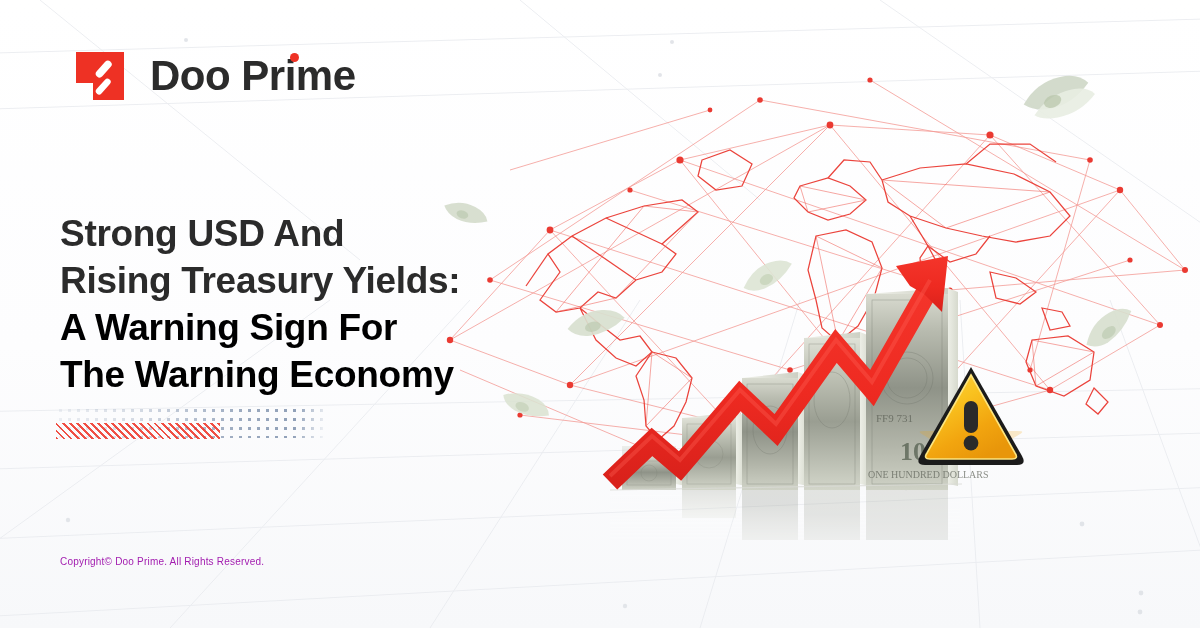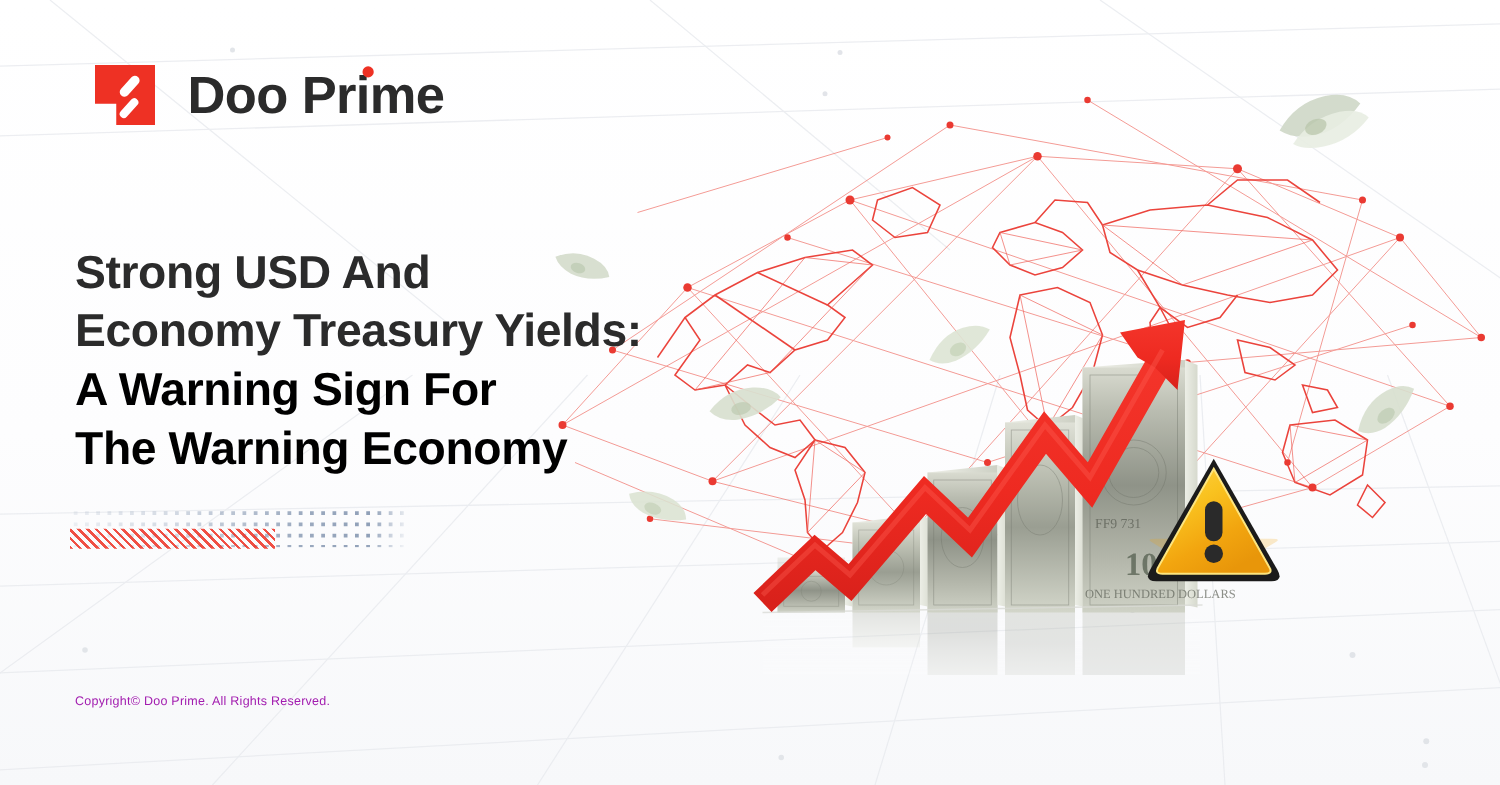--- a/index.html
+++ b/index.html
@@ -28,21 +28,21 @@
     color:#2b2b2b; line-height:1; white-space:nowrap;
     position:relative; font-family:"Liberation Sans", sans-serif;
   }
   .logo-word .idot {
     position:absolute; width:9px; height:9px; border-radius:50%;
     background:#ee3124; left:140px; top:-2px;
   }
 
   
   .headline {
-    position:absolute; left:60px; top:194px; z-index:6;
+    position:absolute; left:60px; top:210px; z-index:6;
     font-size:37px; font-weight:700; line-height:47px;
     letter-spacing:-0.3px; white-space:nowrap;
   }
   .headline .l-dark { color:#2b2b2b; display:block; }
   .headline .l-red  { color:#000000; display:block; }
   .deco-dots {
     position:absolute; left:56px; top:406px;
     width:270px; height:32px;
     background-image:radial-gradient(#8a9bb4 1.6px, transparent 1.7px);
     background-size:9px 9px;
@@ -404,21 +404,21 @@
       <rect x="24" y="25" width="6.5" height="19" rx="3.2" fill="#ffffff" transform="rotate(42 27.2 34.5)"></rect>
     </svg>
     <div class="logo-word">
       <span>Doo Prime</span>
       <span class="idot"></span>
     </div>
   </div>
 
   <div class="headline">
     <span class="l-dark">Strong USD And</span>
-    <span class="l-dark">Economy Treasury Yields:</span>
+    <span class="l-dark">Rising Treasury Yields:</span>
     <span class="l-red">A Warning Sign For</span>
     <span class="l-red">The Warning Economy</span>
   </div>
 
   <div>
     <div class="deco-dots"></div>
     <div class="deco-stripes"></div>
   </div>
 
   <div class="copyright">Copyright© Doo Prime. All Rights Reserved.</div>

